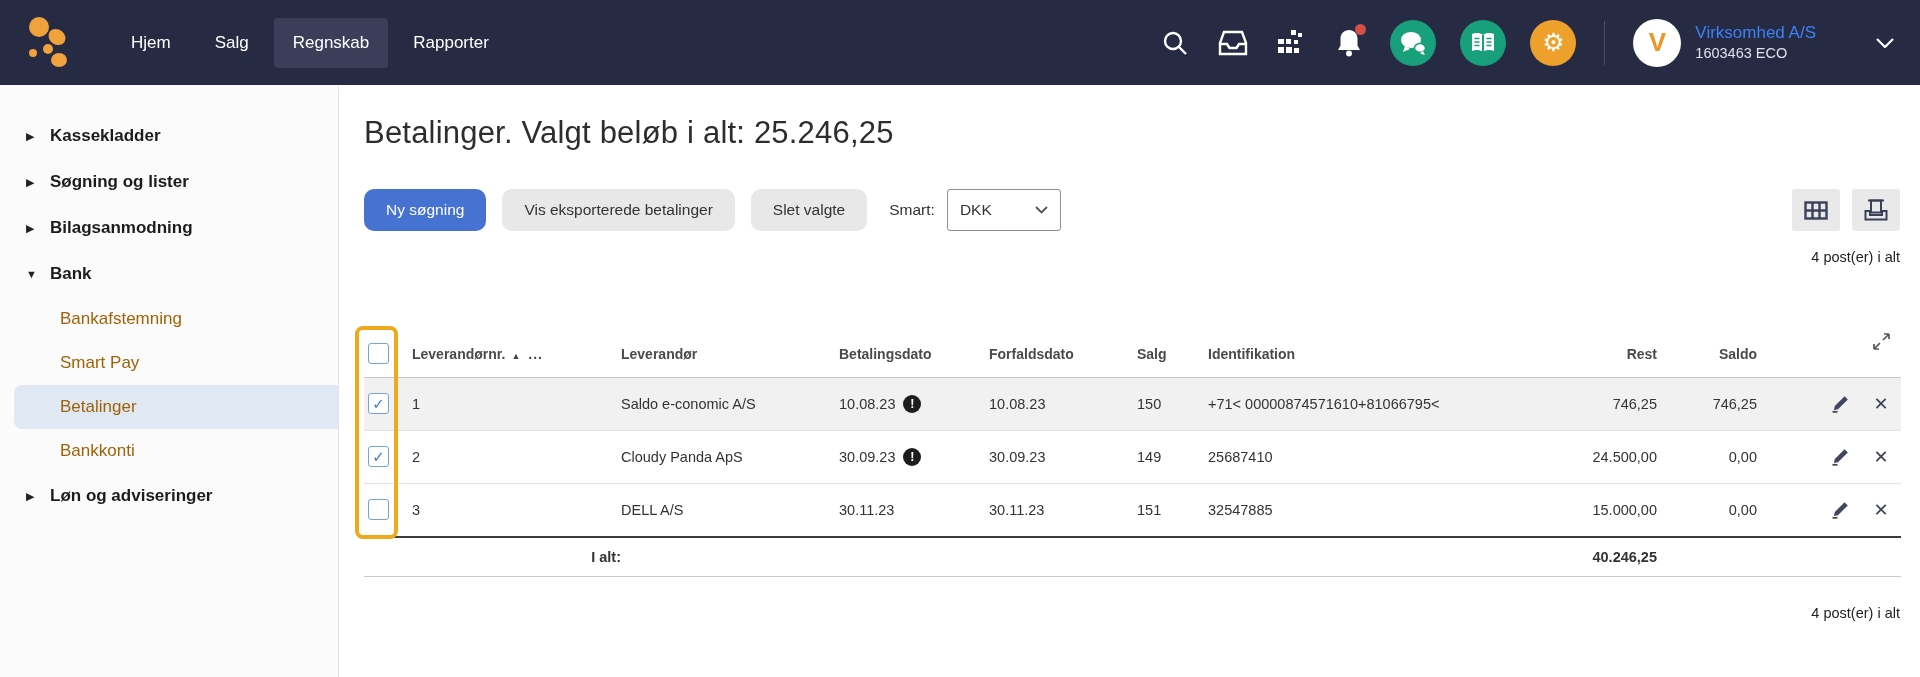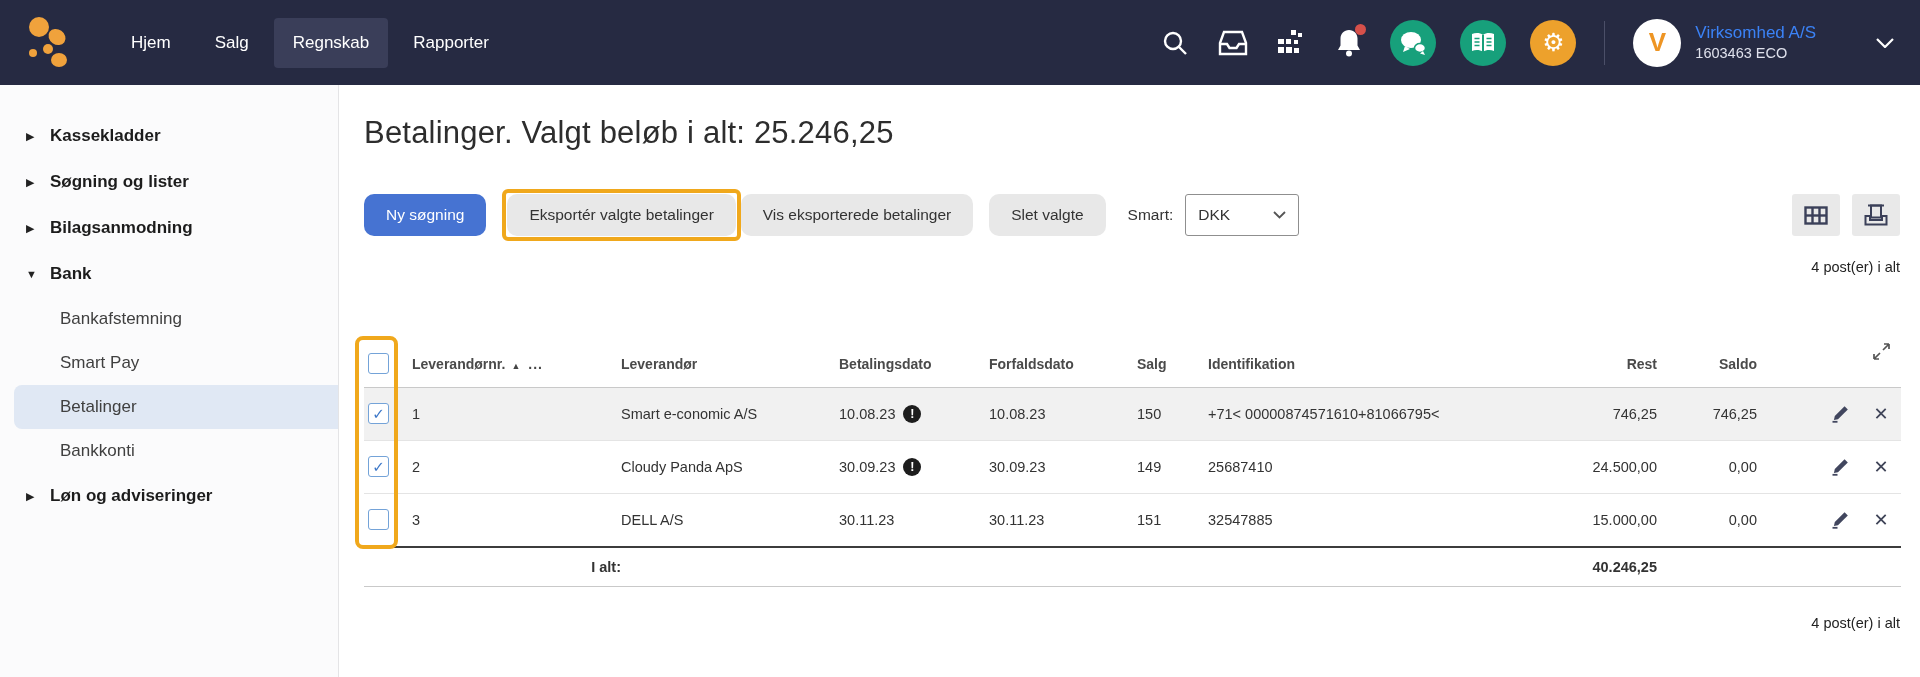--- a/index.html
+++ b/index.html
@@ -26,21 +26,21 @@
             font-size:26px; font-weight:bold; color:#ee9524; }
   .account-text { line-height:1.3; }
   .account-name { color:#3b82f6; font-size:17px; }
   .account-id { color:#dfe1ec; font-size:14.5px; }
   .chevron { margin-left:46px; }
 
   
   .sidebar { position:absolute; top:85px; left:0; bottom:0; width:339px; background:#fbfbfc; border-right:1px solid #e4e4e6; padding-top:28px; }
   .side-item { display:flex; align-items:center; gap:12px; padding:13px 26px; font-size:17px; font-weight:bold; color:#1c1c1c; cursor:pointer; }
   .tri { font-size:11px; color:#222; width:12px; flex:none; }
-  .side-sub { padding:12px 26px 12px 60px; font-size:17px; color:#404040; cursor:pointer; }
+  .side-sub { padding:12px 26px 12px 60px; font-size:17px; color:#a16207; cursor:pointer; }
   .side-sub.selected { background:#e0e8f4; border-radius:8px 0 0 8px; margin-left:14px; padding-left:46px; }
 
   
   .content { position:absolute; top:85px; left:340px; right:0; bottom:0; background:#fff; padding:30px 20px 0 24px; }
   .page-title { font-size:31px; font-weight:300; color:#2d2d2d; letter-spacing:.2px; }
 
   .toolbar { display:flex; align-items:center; margin-top:38px; }
   .btn { height:42px; border:none; border-radius:10px; font-size:15.5px; font-family:inherit; padding:0 22px; cursor:pointer; white-space:nowrap; }
   .btn.primary { background:#4673d2; color:#fff; }
   .btn.gray { background:#e8e8e8; color:#333; }
@@ -191,23 +191,20 @@
       <span class="tri">▶</span>
       <span>Løn og adviseringer</span>
     </div>
   </aside>
 
   <main class="content">
     <h1 class="page-title">Betalinger. Valgt beløb i alt: 25.246,25</h1>
 
     <div class="toolbar">
       <button class="btn primary">Ny søgning</button>
-      <span class="annot-wrap">
-        <button class="btn gray">Eksportér valgte betalinger</button>
-      </span>
       <button class="btn gray">Vis eksporterede betalinger</button>
       <button class="btn gray">Slet valgte</button>
       <span class="currency-label">Smart:</span>
       <div class="select">
         <span>DKK</span>
         <svg width="13" height="8" viewBox="0 0 13 8" fill="none" stroke="#555" stroke-width="1.8">
             <path d="M1 1l5.5 5.5L12 1"></path>
           </svg>
       </div>
       <div class="view-icons">
@@ -269,21 +266,21 @@
             <th class="num">Saldo</th>
             <th></th>
           </tr>
         </thead>
         <tbody>
   <tr class="shaded">
     <td class="cb-cell">
                 <div class="checkbox">✓</div>
               </td>
     <td>1</td>
-    <td>Smart e-conomic A/S</td>
+    <td>Saldo e-conomic A/S</td>
     <td>
       <span class="date-cell">
                   <span>10.08.23</span>
                   <span class="warn">!</span>
                 </span>
     </td>
     <td>10.08.23</td>
     <td>150</td>
     <td>+71&lt; 00000874571610+81066795&lt;</td>
     <td class="num">746,25</td>

